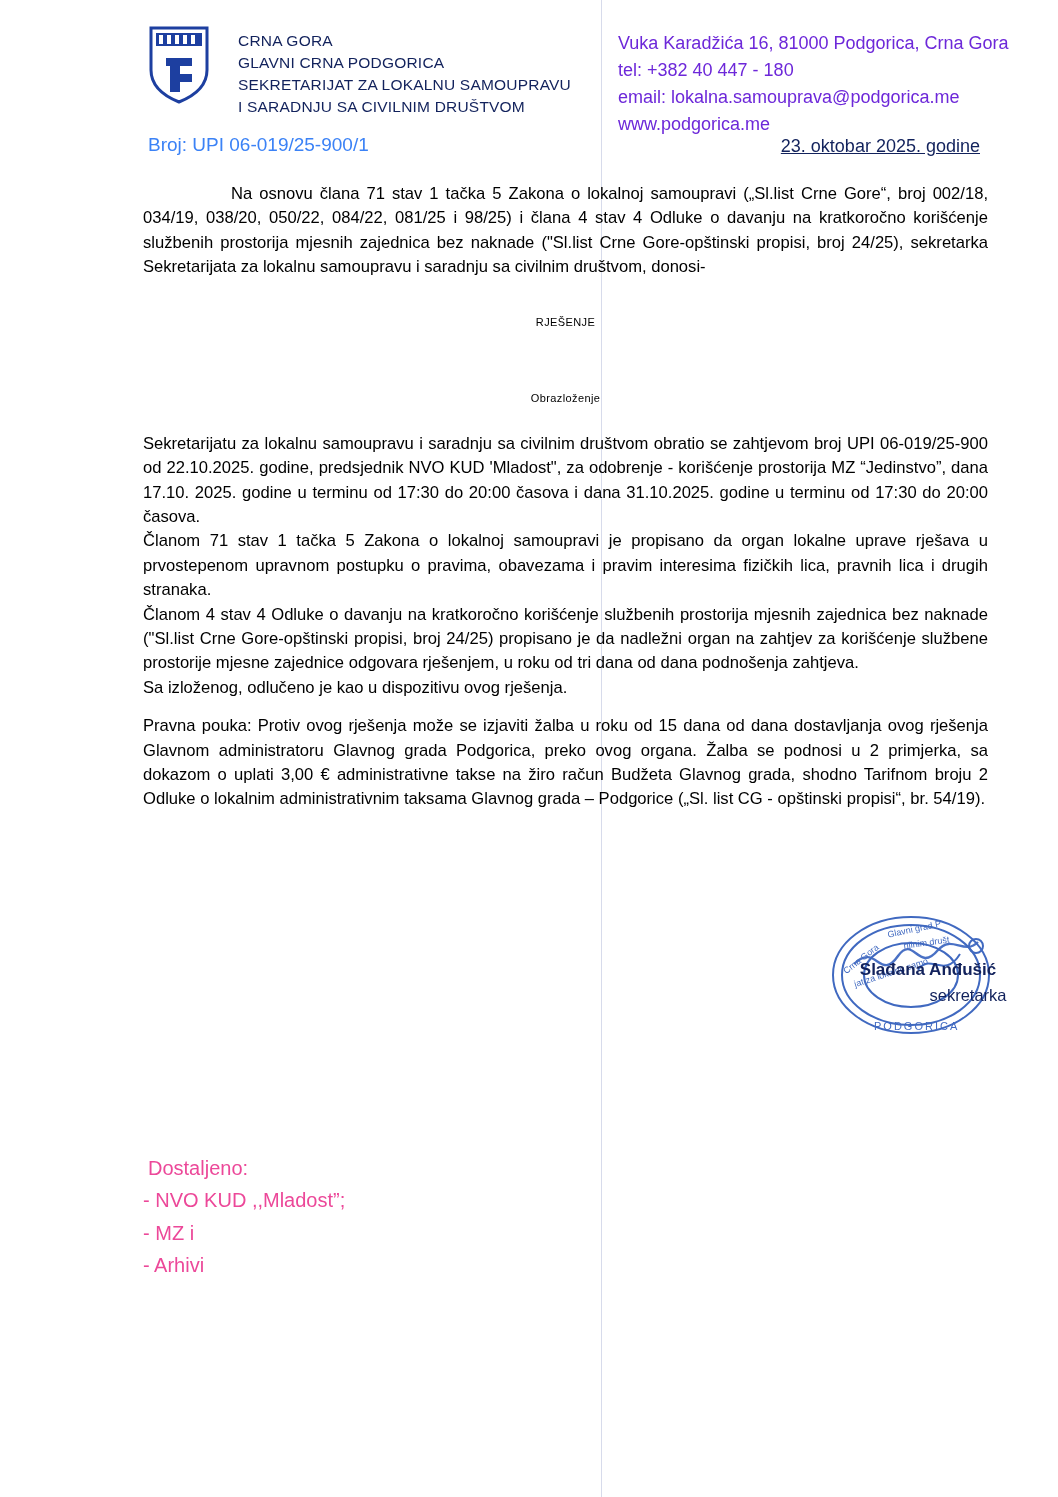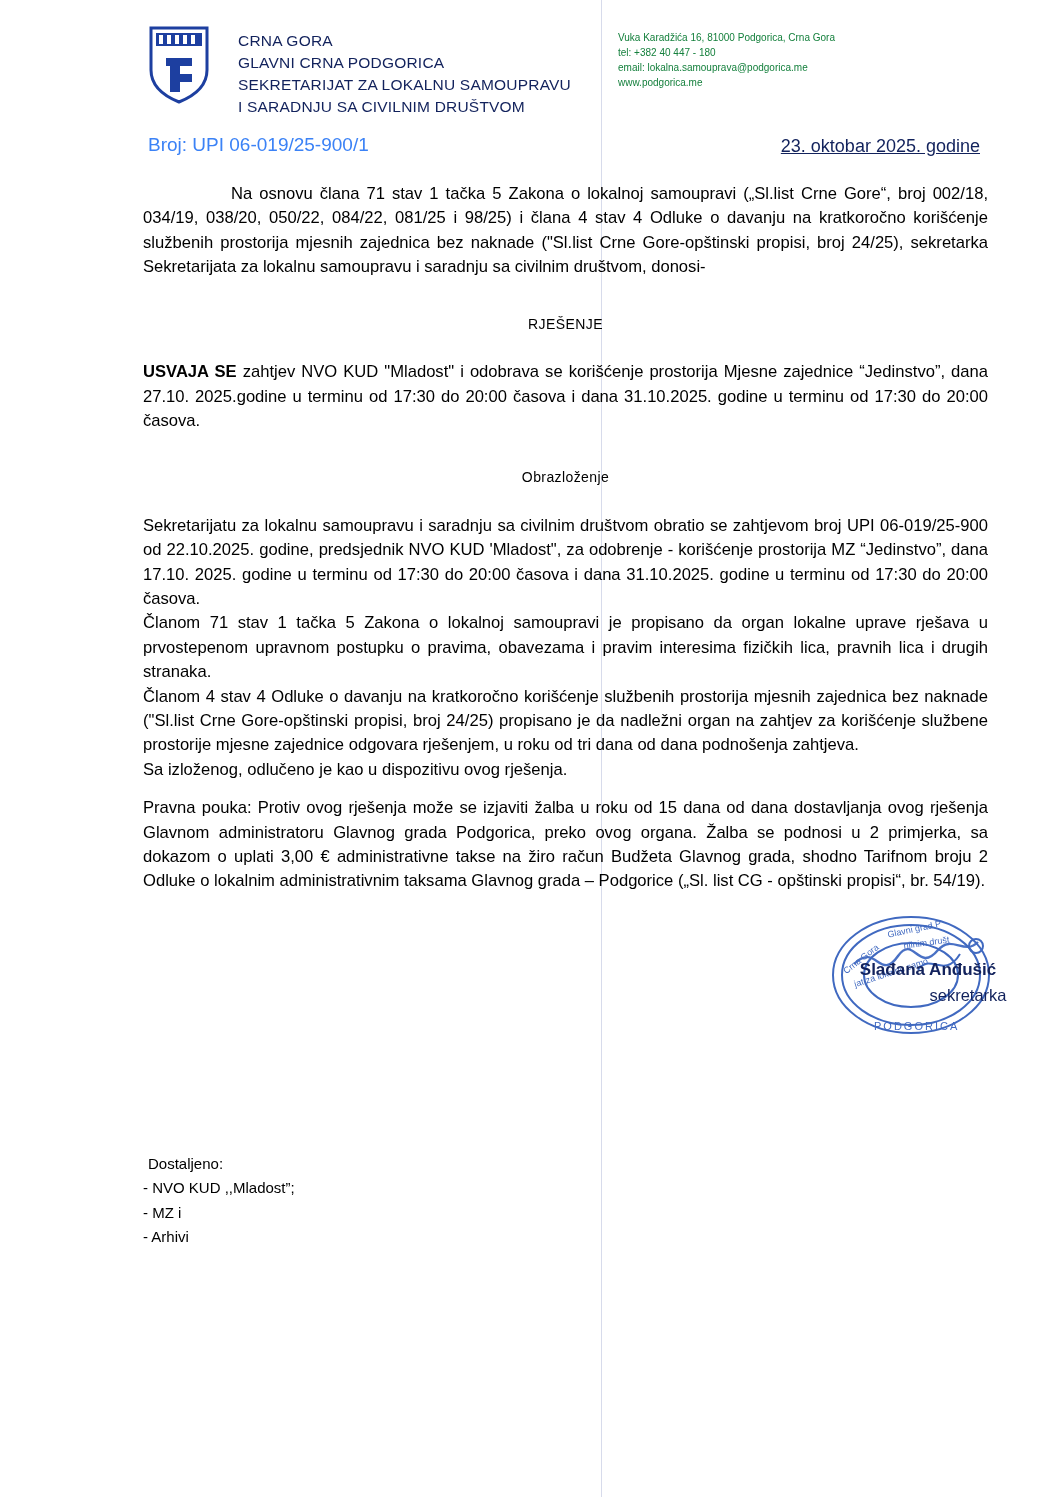--- a/index.html
+++ b/index.html
@@ -48,22 +48,22 @@
     letter-spacing: 0.2px;
     color: #12225c;
   }
   .org-block div { white-space: nowrap; }
 
   .contact-block {
     position: absolute;
     left: 618px;
     top: 30px;
     line-height: 1.5;
-    font-size: 10px;
-    color: #15803d;
+    font-size: 18px;
+    color: #6d28d9;
   }
   .contact-block div { white-space: nowrap; }
 
   .broj {
     position: absolute;
     left: 148px;
     top: 134px;
     font-size: 19px;
     color: #3b82f6;
   }
@@ -99,21 +99,21 @@
     color: #000000;
   }
   .para { margin: 0 0 0 0; text-align: justify; }
   .para.indent { text-indent: 88px; }
   .spacer-s { height: 14px; }
   .spacer-m { height: 26px; }
   .spacer-l { height: 34px; }
 
   .center-title {
     text-align: center;
-    font-size: 14px;
+    font-size: 11px;
     letter-spacing: .4px;
   }
   b, .b { font-weight: bold; }
 
   
   .stamp-wrap {
     position: absolute;
     left: 818px;
     top: 912px;
     width: 190px;
@@ -144,23 +144,23 @@
     text-align: center;
     font-size: 16.5px;
     color: #12225c;
   }
 
   
   .dostaljeno {
     position: absolute;
     left: 143px;
     top: 1152px;
-    font-size: 15px;
+    font-size: 20px;
     line-height: 1.62;
-    color: #000000;
+    color: #ec4899;
   }
   .dostaljeno .title { margin-left: 5px; }
 </style>
 </head>
 <body>
 
 <div class="page">
 
   <div class="fold"></div>
 
@@ -200,21 +200,20 @@
   </div>
 
   <div class="body-text">
 
     <p class="para indent">Na osnovu člana 71 stav 1 tačka 5 Zakona o lokalnoj samoupravi („Sl.list Crne Gore“, broj  002/18, 034/19, 038/20, 050/22, 084/22, 081/25 i 98/25) i člana 4 stav 4  Odluke o davanju na kratkoročno korišćenje službenih prostorija mjesnih zajednica bez naknade ("Sl.list Crne Gore-opštinski propisi, broj 24/25), sekretarka Sekretarijata za lokalnu samoupravu i saradnju sa civilnim društvom, donosi-</p>
 
     <div class="spacer-l"></div>
     <div class="center-title">RJEŠENJE</div>
     <div class="spacer-m"></div>
 
-    <p class="para"><span class="b">USVAJA SE</span><span> zahtjev NVO KUD "Mladost" i odobrava se korišćenje prostorija Mjesne zajednice “Jedinstvo”, dana 27.10. 2025.godine u terminu od  17:30 do 20:00 časova i dana 31.10.2025. godine u terminu od 17:30 do 20:00 časova.</span></p>
 
     <div class="spacer-l"></div>
     <div class="center-title">Obrazloženje</div>
     <div class="spacer-m"></div>
 
     <p class="para">Sekretarijatu za lokalnu samoupravu i saradnju sa civilnim društvom obratio se zahtjevom broj UPI 06-019/25-900 od 22.10.2025. godine, predsjednik NVO KUD 'Mladost", za odobrenje - korišćenje prostorija MZ “Jedinstvo”, dana  17.10. 2025. godine u terminu od  17:30 do 20:00 časova i dana 31.10.2025. godine u terminu od 17:30 do 20:00 časova.</p>
     <p class="para">Članom 71 stav 1 tačka 5  Zakona o lokalnoj samoupravi je propisano da organ lokalne uprave rješava u prvostepenom upravnom postupku o pravima, obavezama i pravim interesima fizičkih lica, pravnih lica i drugih stranaka.</p>
     <p class="para">Članom 4 stav 4 Odluke o davanju na kratkoročno korišćenje službenih prostorija mjesnih zajednica bez naknade ("Sl.list Crne Gore-opštinski propisi, broj 24/25) propisano je da nadležni organ na zahtjev za korišćenje službene prostorije mjesne zajednice odgovara rješenjem, u roku od tri dana od dana podnošenja zahtjeva.</p>
     <p class="para">Sa izloženog, odlučeno je kao u dispozitivu ovog rješenja.</p>
 

